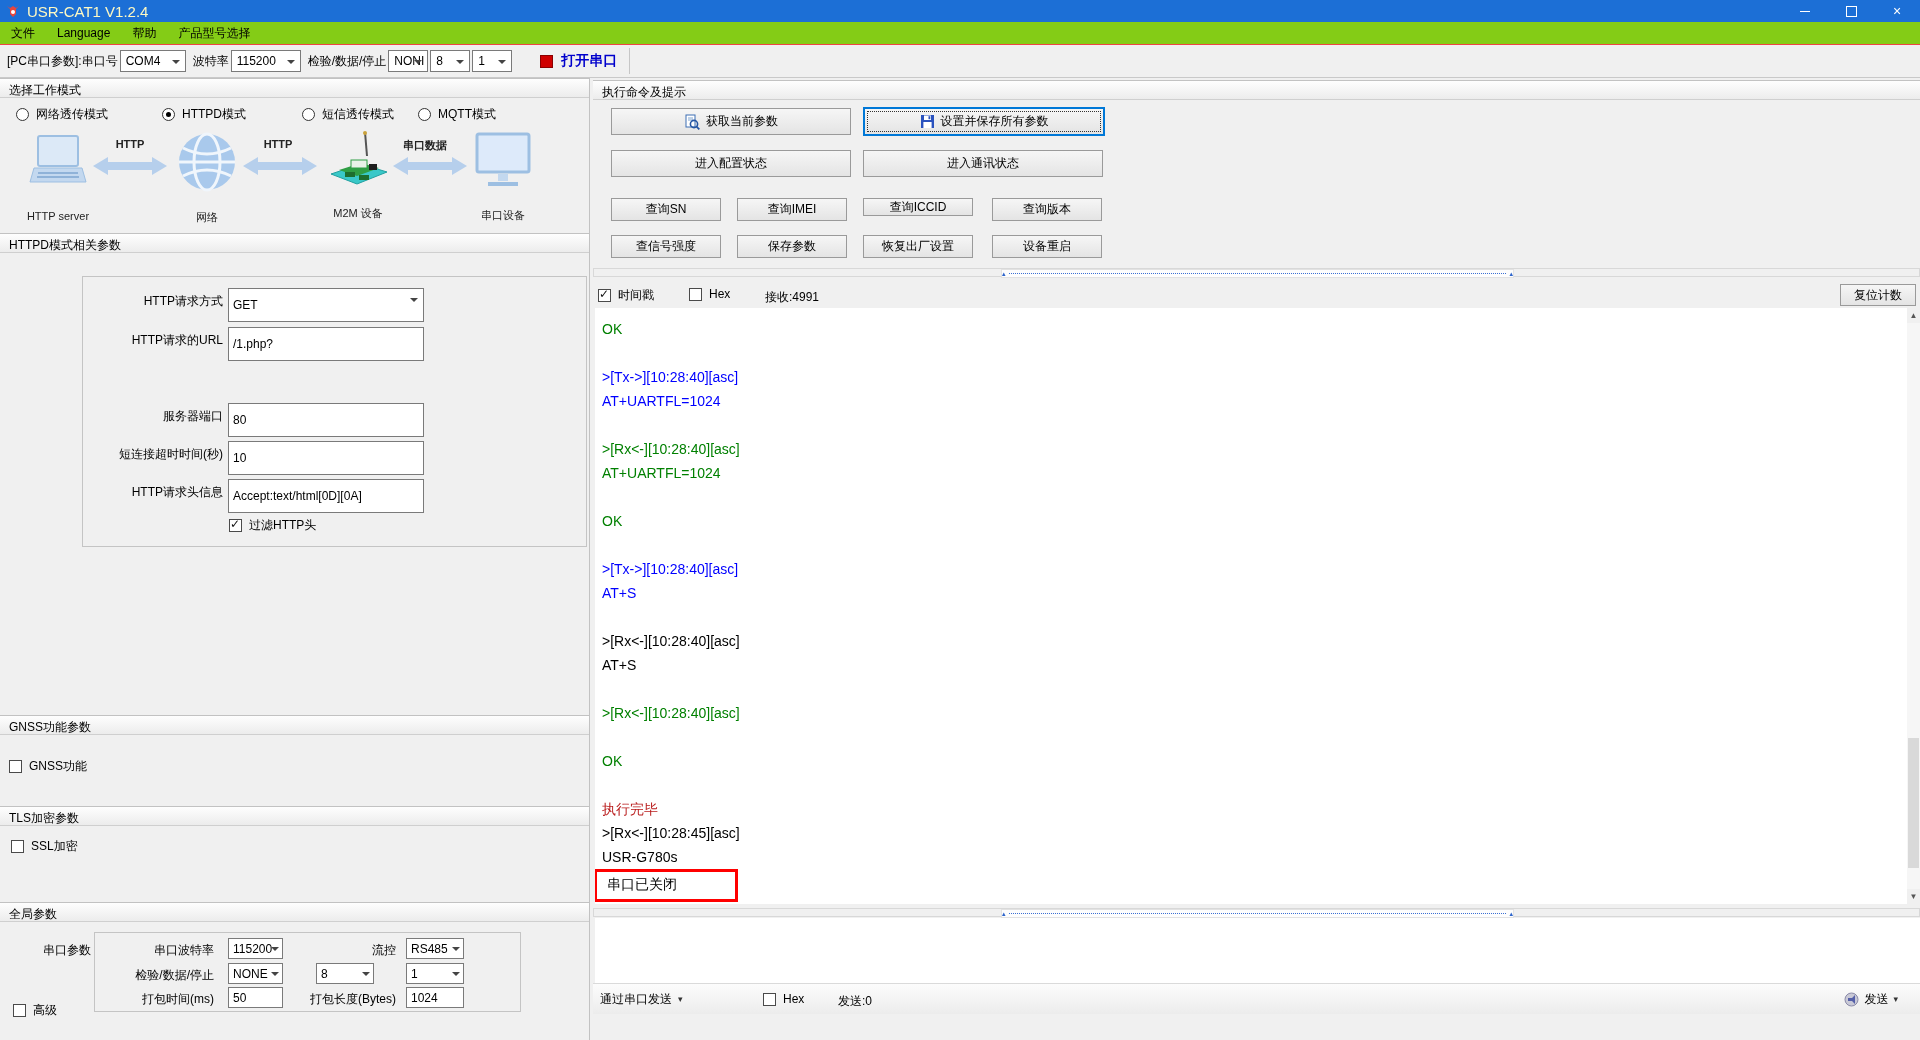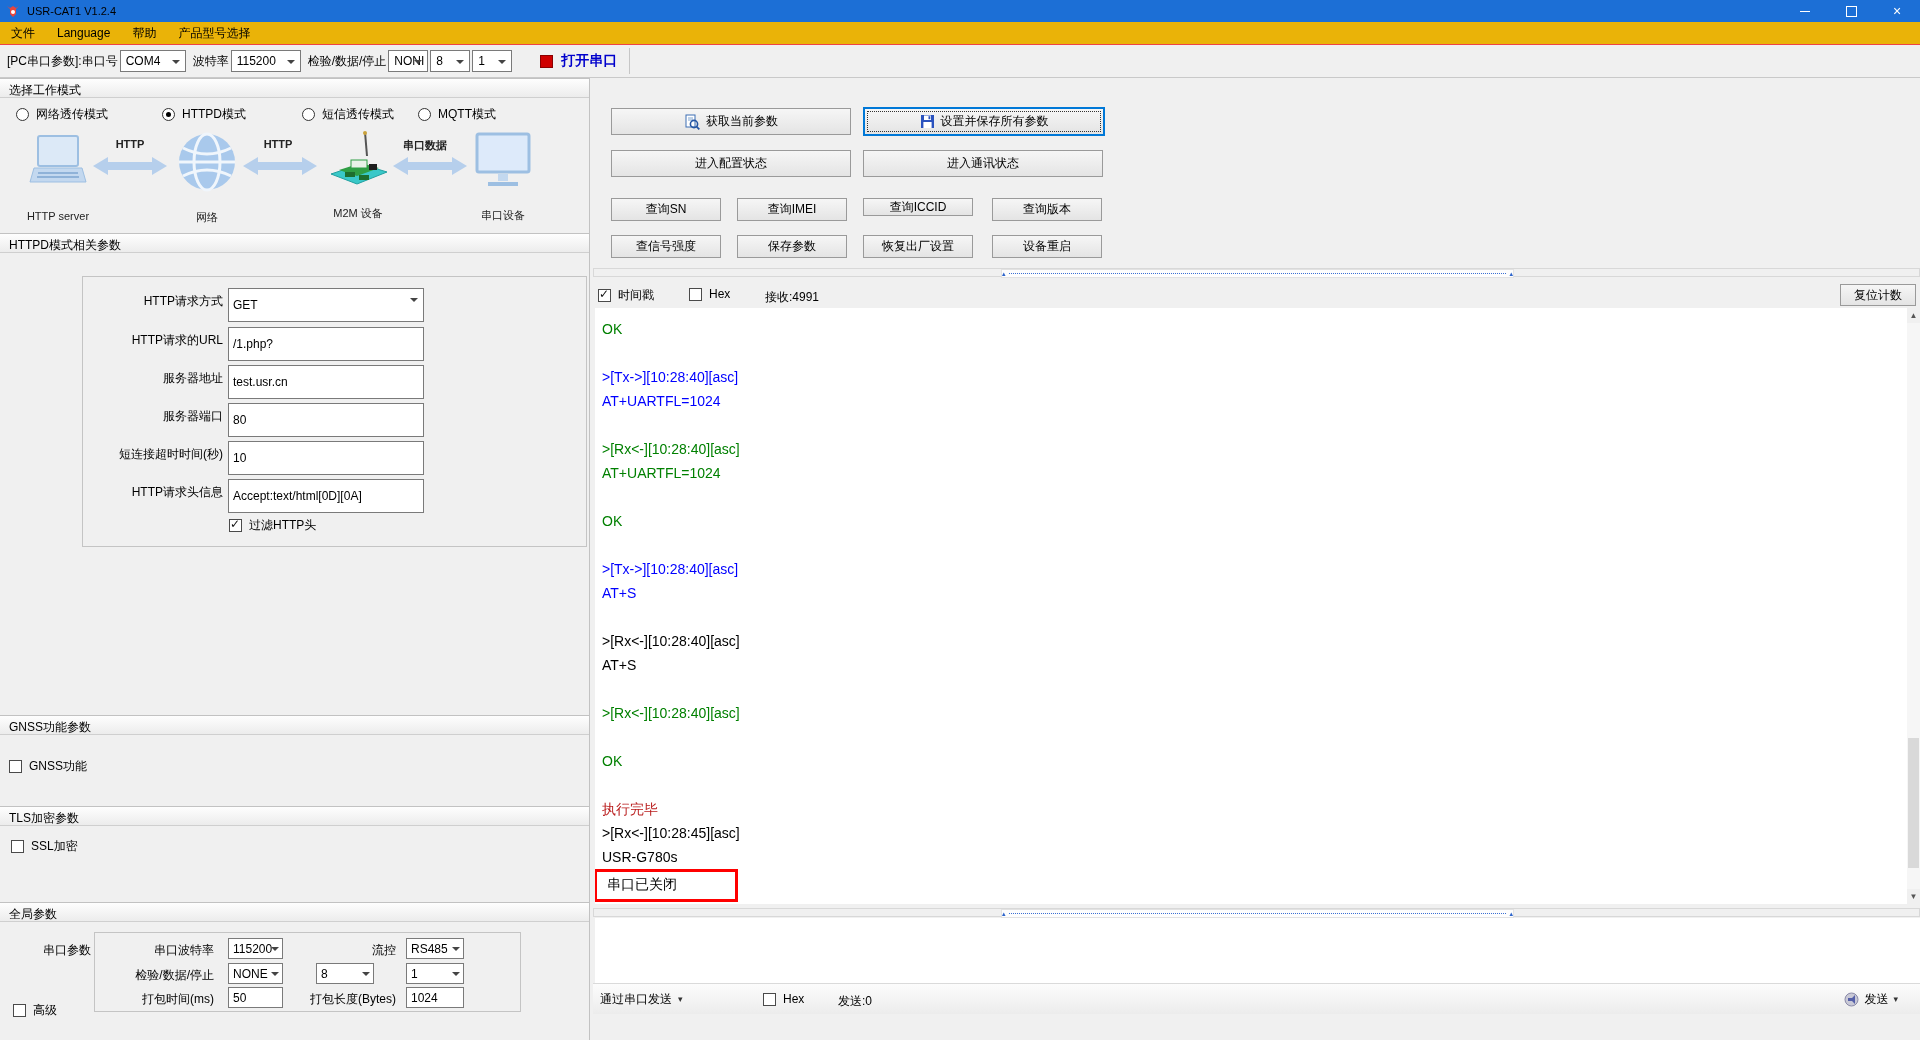--- a/index.html
+++ b/index.html
@@ -3,29 +3,29 @@
 <meta charset="utf-8">
 <style>
   html,body{margin:0;padding:0;}
   body{width:1920px;height:1040px;overflow:hidden;background:#f0f0f0;
        font-family:"Liberation Sans","DejaVu Sans",sans-serif;font-size:12px;color:#000;}
   .window{position:relative;width:1920px;height:1040px;background:#f0f0f0;}
 
   
   .titlebar{position:absolute;left:0;top:0;width:1920px;height:22px;background:#1c6fd6;display:flex;align-items:center;}
   .app-logo{width:14px;height:14px;margin-left:6px;}
-  .tb-title{color:#000000;font-size:11px;margin-left:7px;}
+  .tb-title{color:#fef9c3;font-size:15px;margin-left:7px;}
   .win-btns{position:absolute;right:0;top:0;height:22px;display:flex;}
   .win-btn{width:46px;height:22px;display:flex;align-items:center;justify-content:center;color:#fff;}
   .min-glyph{width:10px;height:1px;background:#fff;}
   .max-glyph{width:9px;height:9px;border:1px solid #fff;}
   .close-glyph{font-size:14px;line-height:14px;}
 
   
-  .menubar{position:absolute;left:0;top:22px;width:1920px;height:22px;background:#eab308;border-bottom:4px solid #ef4444;display:flex;align-items:center;}
+  .menubar{position:absolute;left:0;top:22px;width:1920px;height:22px;background:#84cc16;border-bottom:4px solid #ef4444;display:flex;align-items:center;}
   .menu-item{padding:0 11px;height:22px;line-height:22px;}
 
   
   .toolbar{position:absolute;left:0;top:45px;width:1920px;height:32px;background:#f0f0f0;border-bottom:1px solid #c9c9c9;display:flex;align-items:center;}
   .tlabel{margin-left:7px;}
   .combo{position:relative;background:#fff;border:1px solid #7a7a7a;height:22px;display:flex;align-items:center;
          padding:0 18px 0 5px;box-sizing:border-box;margin-left:2px;overflow:hidden;white-space:nowrap;}
   .chev{position:absolute;right:5px;top:9px;width:0;height:0;border-left:4px solid transparent;border-right:4px solid transparent;border-top:4px solid #444;}
   .open-port{display:flex;align-items:center;margin-left:28px;gap:8px;cursor:pointer;}
   .red-dot{width:11px;height:11px;background:#cf0000;border:1px solid #8a0000;}
@@ -257,26 +257,20 @@
             <span>GET</span>
             <span class="chev"></span>
           </div>
         </div>
         <div class="f-row" style="top:50px">
           <span class="f-label">HTTP请求的URL</span>
           <div class="f-input">
             <span>/1.php?</span>
           </div>
         </div>
-        <div class="f-row" style="top:88px">
-          <span class="f-label">服务器地址</span>
-          <div class="f-input">
-            <span>test.usr.cn</span>
-          </div>
-        </div>
         <div class="f-row" style="top:126px">
           <span class="f-label">服务器端口</span>
           <div class="f-input">
             <span>80</span>
           </div>
         </div>
         <div class="f-row" style="top:164px">
           <span class="f-label">短连接超时时间(秒)</span>
           <div class="f-input">
             <span>10</span>
@@ -348,20 +342,21 @@
       </div>
 
       <div class="cb-row" style="left:13px;top:924px">
         <span class="cb"></span>
         <span>高级</span>
       </div>
     </div>
 
     <div class="right">
 
+      <div class="ghdr" style="top:2px">执行命令及提示</div>
 
       <div class="xbtn" style="left:18px;top:30px;width:240px;height:27px">
         <svg width="16" height="16" viewBox="0 0 16 16">
           <rect x="2" y="1" width="9" height="12" fill="#fff" stroke="#3c6eb4"></rect>
           <line x1="4" y1="4" x2="9" y2="4" stroke="#7fa4d0"></line>
             <line x1="4" y1="6" x2="9" y2="6" stroke="#7fa4d0"></line>
           <circle cx="10" cy="10" r="3.6" fill="none" stroke="#2456a4" stroke-width="1.6"></circle>
           <line x1="12.6" y1="12.6" x2="15.3" y2="15.3" stroke="#2456a4" stroke-width="1.8"></line>
         </svg>
         <span>获取当前参数</span>

